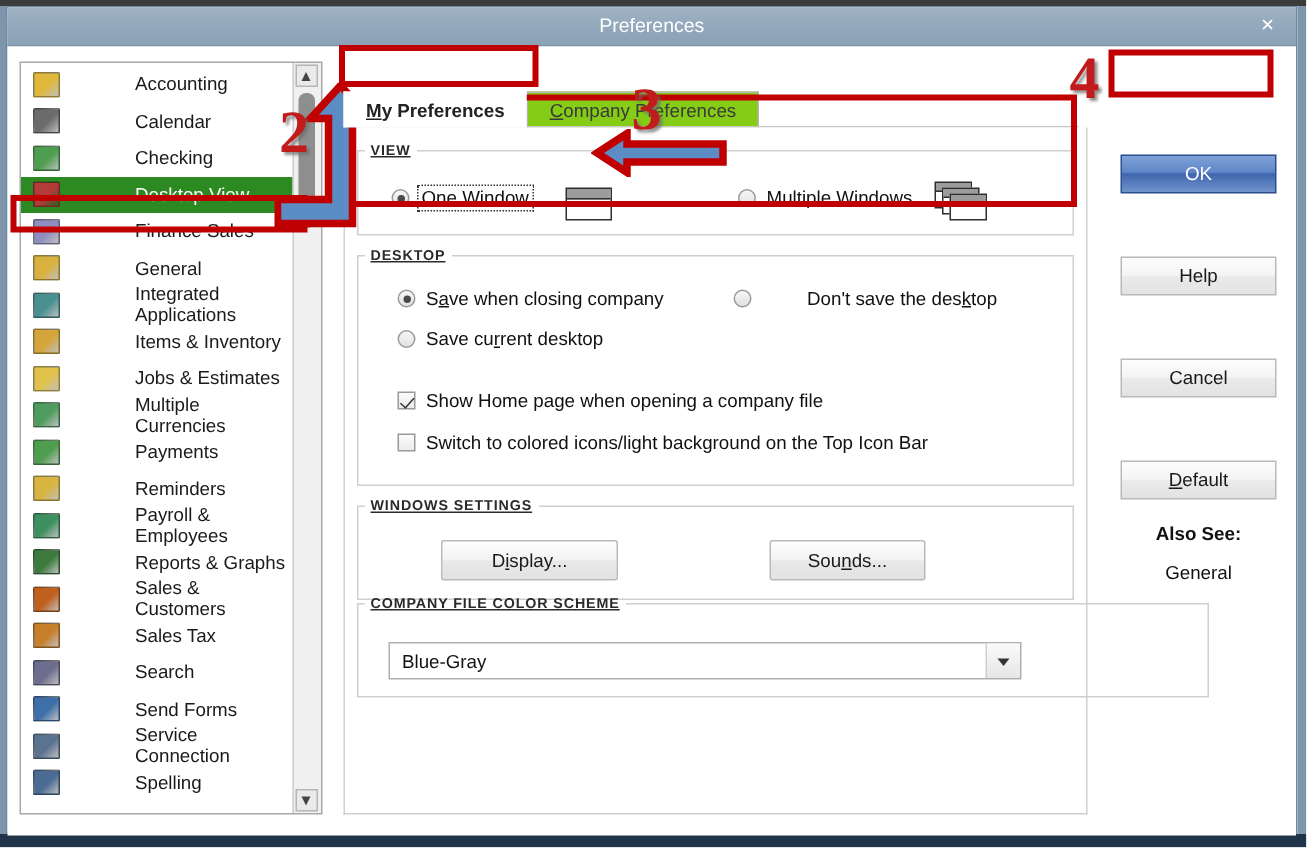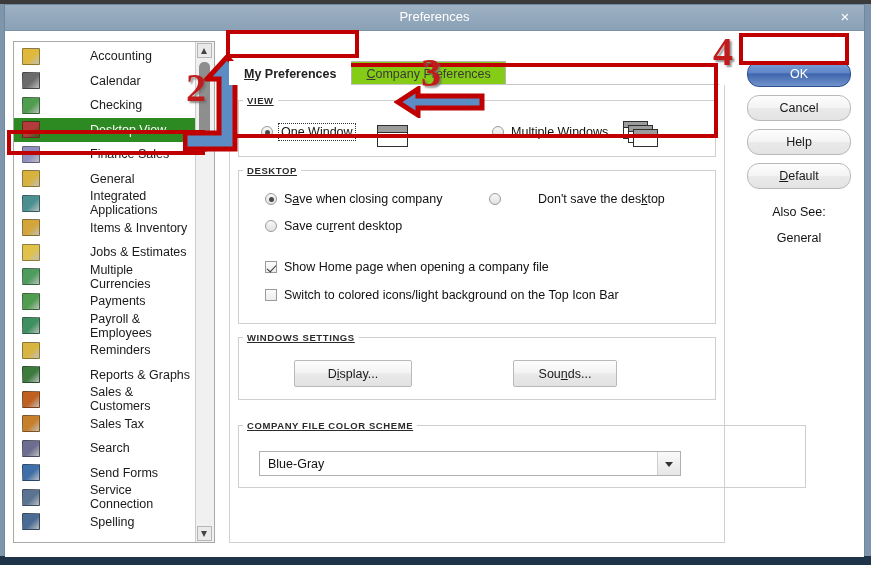--- a/index.html
+++ b/index.html
@@ -190,21 +190,21 @@
     color: #2a2a2a;
     font-weight: bold;
     padding: 0 4px;
     margin-left: 4px;
     text-decoration: underline;
   }
 
   .grp-view    { left: 8px;  top: 10px;  width: 478px; height: 62px; }
   .grp-desktop { left: 8px;  top: 80px;  width: 478px; height: 159px; }
   .grp-win     { left: 8px;  top: 247px; width: 478px; height: 68px; }
-  .grp-color   { left: 8px;  top: 335px; width: 568px; height: 68px; }
+  .grp-color   { left: 8px;  top: 312px; width: 568px; height: 68px; }
 
   
   .opt {
     position: absolute;
     display: flex; align-items: center;
     font-size: 12.5px; color: #111;
     cursor: pointer;
   }
   .radio {
     width: 12px; height: 12px; border-radius: 50%;
@@ -313,33 +313,33 @@
 
   
   .rightcol {
     position: absolute; left: 742px; top: 30px; width: 104px;
   }
   .rbtn {
     width: 104px; height: 26px;
     margin-bottom: 8px;
     border: 1px solid #b9b9b9;
     background: linear-gradient(to bottom,#fdfdfd 0%,#f4f4f4 48%,#eaeaea 52%,#e3e3e3 100%);
-    border-radius: 12px;
+    border-radius: 0;
     font-size: 12.5px; color: #1a1a1a;
     display: flex; align-items: center; justify-content: center;
-    cursor: pointer; box-sizing: border-box;
+    cursor: pointer; box-sizing: border-box; margin-top: 42px;
   }
   .rbtn.primary {
     background: linear-gradient(to bottom,#7ea2d8 0%,#5f86c6 45%,#3f66ad 50%,#7193cc 100%);
     border: 1px solid #2b4e8f;
     color: #ffffff;
   }
   .also-see {
     margin-top: 16px; text-align: center;
-    font-size: 12.5px; font-weight: normal; color: #111;
+    font-size: 12.5px; font-weight: bold; color: #111;
   }
   .also-link {
     margin-top: 12px; text-align: center;
     font-size: 12.5px; color: #111; cursor: pointer;
   }
 
   
   .anno-rect {
     position: absolute;
     border: 4px solid #c00000;
@@ -424,26 +424,26 @@
             </div>
             <div class="sb-item">
               <span class="sb-icon" style="background: linear-gradient(135deg, rgb(79, 157, 94) 0%, rgb(79, 157, 94) 55%, rgba(0, 0, 0, 0.25) 100%); border: 1px solid rgba(0, 0, 0, 0.35); box-sizing: border-box;"></span>
               <span class="sb-label">Multiple Currencies</span>
             </div>
             <div class="sb-item">
               <span class="sb-icon" style="background: linear-gradient(135deg, rgb(79, 157, 79) 0%, rgb(79, 157, 79) 55%, rgba(0, 0, 0, 0.25) 100%); border: 1px solid rgba(0, 0, 0, 0.35); box-sizing: border-box;"></span>
               <span class="sb-label">Payments</span>
             </div>
             <div class="sb-item">
+              <span class="sb-icon" style="background: linear-gradient(135deg, rgb(216, 181, 64) 0%, rgb(216, 181, 64) 55%, rgba(0, 0, 0, 0.25) 100%); border: 1px solid rgba(0, 0, 0, 0.35); box-sizing: border-box;"></span>
+              <span class="sb-label">Reminders</span>
+            </div>
+            <div class="sb-item">
               <span class="sb-icon" style="background: linear-gradient(135deg, rgb(63, 144, 96) 0%, rgb(63, 144, 96) 55%, rgba(0, 0, 0, 0.25) 100%); border: 1px solid rgba(0, 0, 0, 0.35); box-sizing: border-box;"></span>
               <span class="sb-label">Payroll &amp; Employees</span>
-            </div>
-            <div class="sb-item">
-              <span class="sb-icon" style="background: linear-gradient(135deg, rgb(216, 181, 64) 0%, rgb(216, 181, 64) 55%, rgba(0, 0, 0, 0.25) 100%); border: 1px solid rgba(0, 0, 0, 0.35); box-sizing: border-box;"></span>
-              <span class="sb-label">Reminders</span>
             </div>
             <div class="sb-item">
               <span class="sb-icon" style="background: linear-gradient(135deg, rgb(61, 122, 61) 0%, rgb(61, 122, 61) 55%, rgba(0, 0, 0, 0.25) 100%); border: 1px solid rgba(0, 0, 0, 0.35); box-sizing: border-box;"></span>
               <span class="sb-label">Reports &amp; Graphs</span>
             </div>
             <div class="sb-item">
               <span class="sb-icon" style="background: linear-gradient(135deg, rgb(192, 96, 31) 0%, rgb(192, 96, 31) 55%, rgba(0, 0, 0, 0.25) 100%); border: 1px solid rgba(0, 0, 0, 0.35); box-sizing: border-box;"></span>
               <span class="sb-label">Sales &amp; Customers</span>
             </div>
             <div class="sb-item">
@@ -556,22 +556,22 @@
             <span class="dd-arrow">
                 <i></i>
               </span>
           </div>
         </fieldset>
 
       </div>
 
       <div class="rightcol">
         <div class="rbtn primary">OK</div>
+        <div class="rbtn">Help</div>
         <div class="rbtn">Cancel</div>
-        <div class="rbtn">Help</div>
         <div class="rbtn">
             <span><span class="u">D</span>efault</span>
           </div>
         <div class="also-see">Also See:</div>
         <div class="also-link">General</div>
       </div>
 
     </div>
   </div>
 

